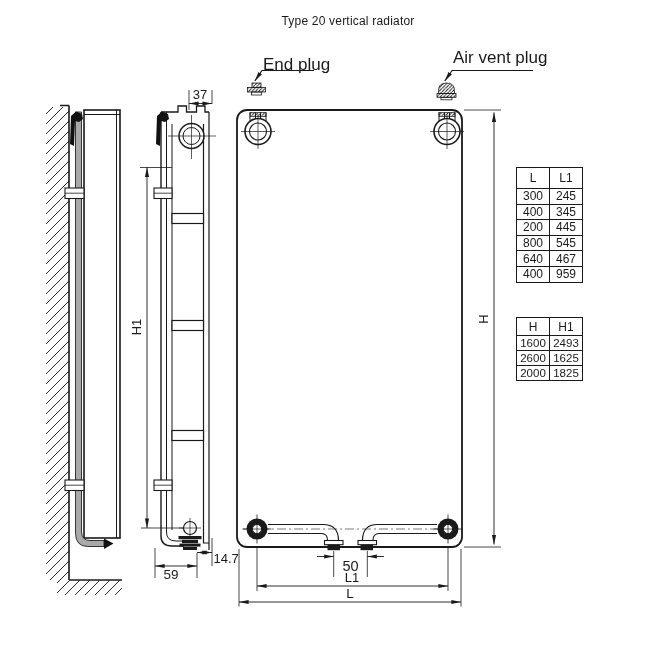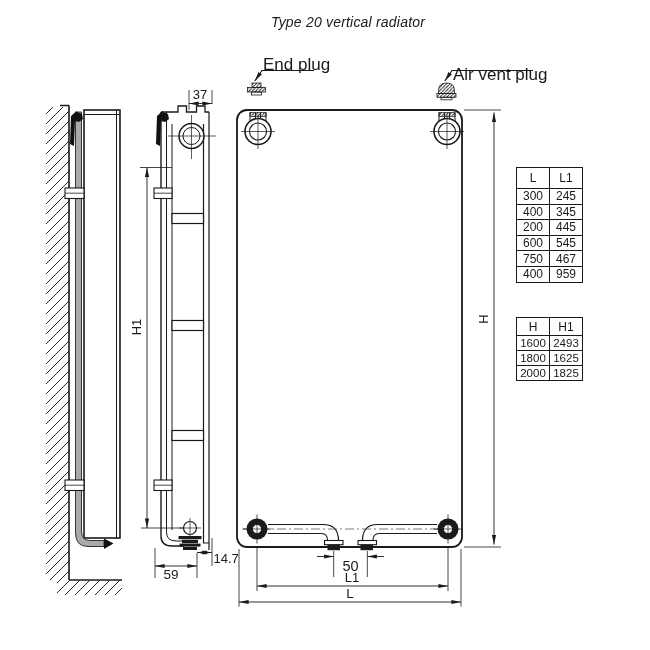--- a/index.html
+++ b/index.html
@@ -1,22 +1,22 @@
 <!DOCTYPE html>
 <html><head>
 <meta charset="utf-8">
 <style>
   html,body{margin:0;padding:0;background:#fff;}
   .canvas{position:relative;width:650px;height:650px;background:#ffffff;overflow:hidden;
           font-family:"Liberation Sans",sans-serif;color:#1a1a1a;}
   .title{position:absolute;left:348px;top:14px;transform:translateX(-50%);
-         font-size:14px;letter-spacing:.2px;white-space:nowrap;font-style:italic;}
+         font-size:12px;letter-spacing:.2px;white-space:nowrap;}
   .callout{position:absolute;font-size:17px;font-weight:normal;white-space:nowrap;}
   .callout.end{left:263px;top:55px;}
-  .callout.air{left:453px;top:65px;}
+  .callout.air{left:453px;top:48px;}
   svg.draw{position:absolute;left:0;top:0;}
   .sizes{position:absolute;border-collapse:collapse;background:#fff;}
   .sizes td,.sizes th{border:1.4px solid #1a1a1a;font-weight:normal;
         font-size:11.5px;text-align:center;padding:0;font-family:"Liberation Sans",sans-serif;}
   .sizes th{border-bottom:1.8px solid #1a1a1a;}
   #table-length{left:516px;top:167px;}
   #table-length th{width:32px;height:20px;font-size:12px;}
   #table-length td{height:14.6px;font-size:12px;text-align:center;}
   #table-height{left:516px;top:317px;}
   #table-height th{width:32px;height:17px;font-size:12px;}
@@ -220,46 +220,46 @@
         </tr>
     <tr>
           <td>400</td>
           <td>345</td>
         </tr>
     <tr>
           <td>200</td>
           <td>445</td>
         </tr>
     <tr>
-          <td>600</td>
+          <td>800</td>
           <td>545</td>
         </tr>
     <tr>
-          <td>750</td>
+          <td>640</td>
           <td>467</td>
         </tr>
     <tr>
           <td>400</td>
           <td>959</td>
         </tr>
   </tbody>
     </table>
 
   <table class="sizes" id="table-height">
     <tbody>
         <tr>
       <th>H</th>
       <th>H1</th>
     </tr>
     <tr>
           <td>1600</td>
           <td>2493</td>
         </tr>
     <tr>
-          <td>1800</td>
+          <td>2600</td>
           <td>1625</td>
         </tr>
     <tr>
           <td>2000</td>
           <td>1825</td>
         </tr>
   </tbody>
     </table>
 
 </div>

